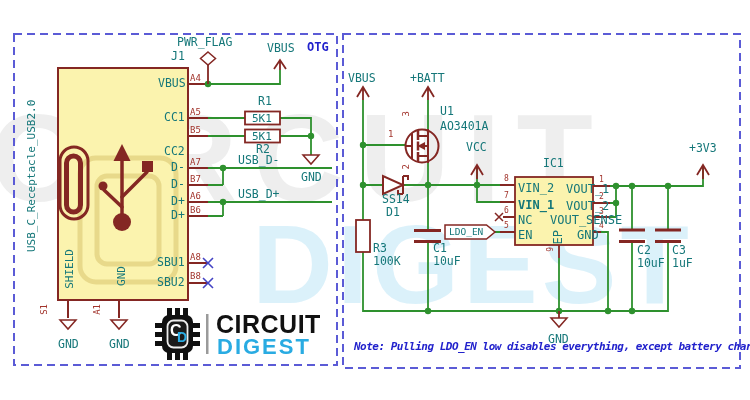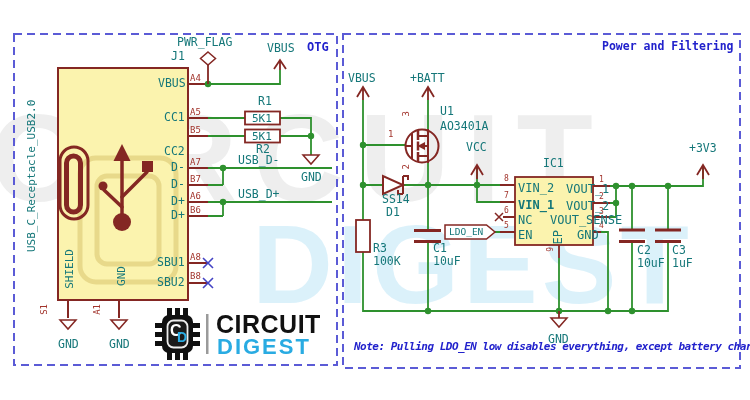--- a/index.html
+++ b/index.html
@@ -189,21 +189,20 @@
   <span class="t" style="left:109px;top:339px;">GND</span>
   <span class="t" style="left:301px;top:172px;">GND</span>
 
   <span class="t" style="left:258px;top:96px;">R1</span>
   <span class="t" style="left:252px;top:113px;font-size:11px;">5K1</span>
   <span class="t" style="left:256px;top:144px;">R2</span>
   <span class="t" style="left:252px;top:131px;font-size:11px;">5K1</span>
   <span class="t" style="left:238px;top:155px;">USB_D-</span>
   <span class="t" style="left:238px;top:189px;">USB_D+</span>
 
-  <span class="t bt" style="left:602px;top:41px;">Power and Filtering</span>
   <span class="t" style="left:348px;top:73px;">VBUS</span>
   <span class="t" style="left:410px;top:73px;">+BATT</span>
   <span class="t" style="left:440px;top:106px;">U1</span>
   <span class="t" style="left:440px;top:121px;">AO3401A</span>
   <span class="t s9" style="left:388px;top:130px;">1</span>
   <span class="t s9 v" style="left:402px;top:111px;">3</span>
   <span class="t s9 v" style="left:402px;top:164px;">2</span>
   <span class="t" style="left:466px;top:142px;">VCC</span>
   <span class="t" style="left:382px;top:194px;">SS14</span>
   <span class="t" style="left:386px;top:207px;">D1</span>

